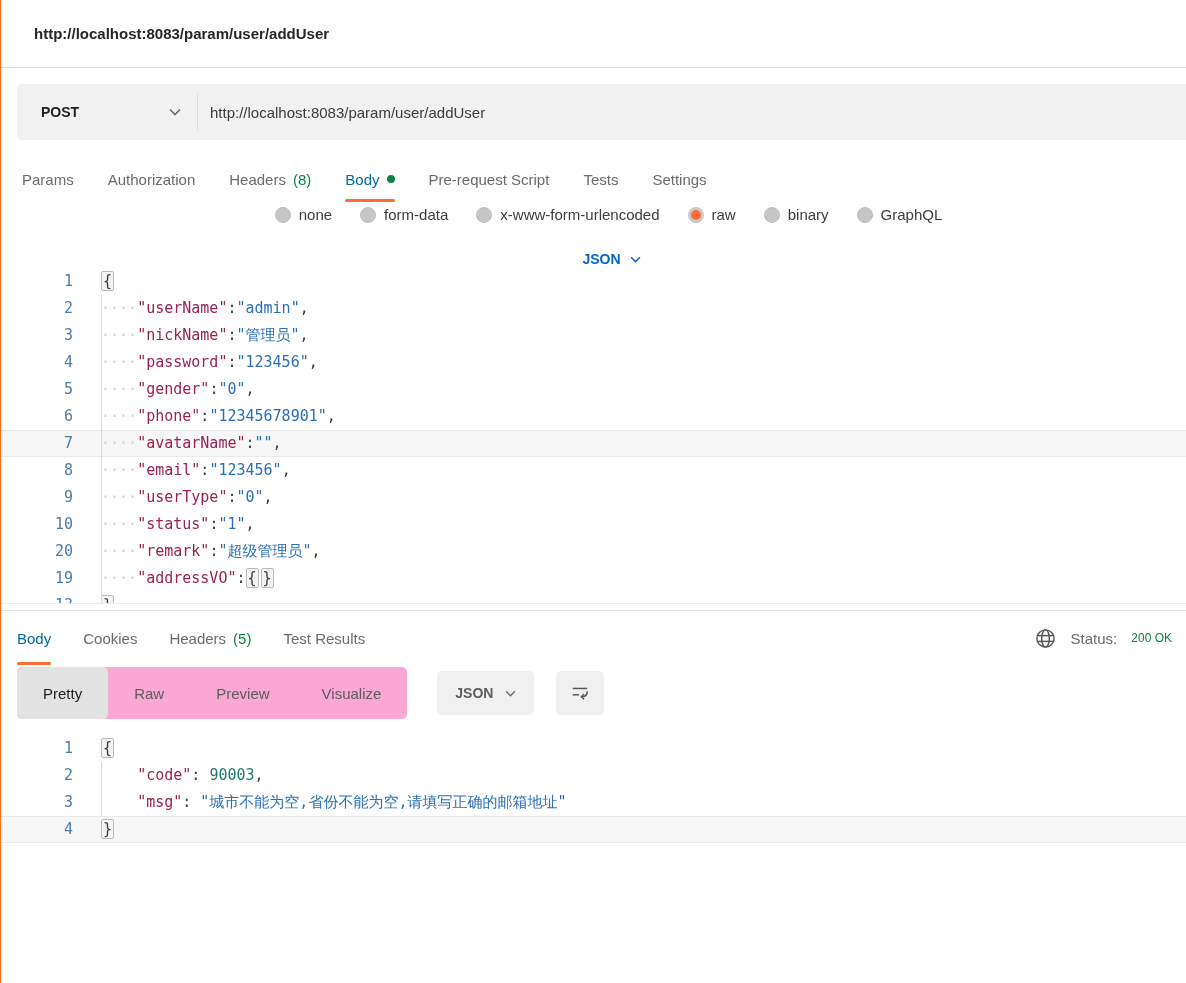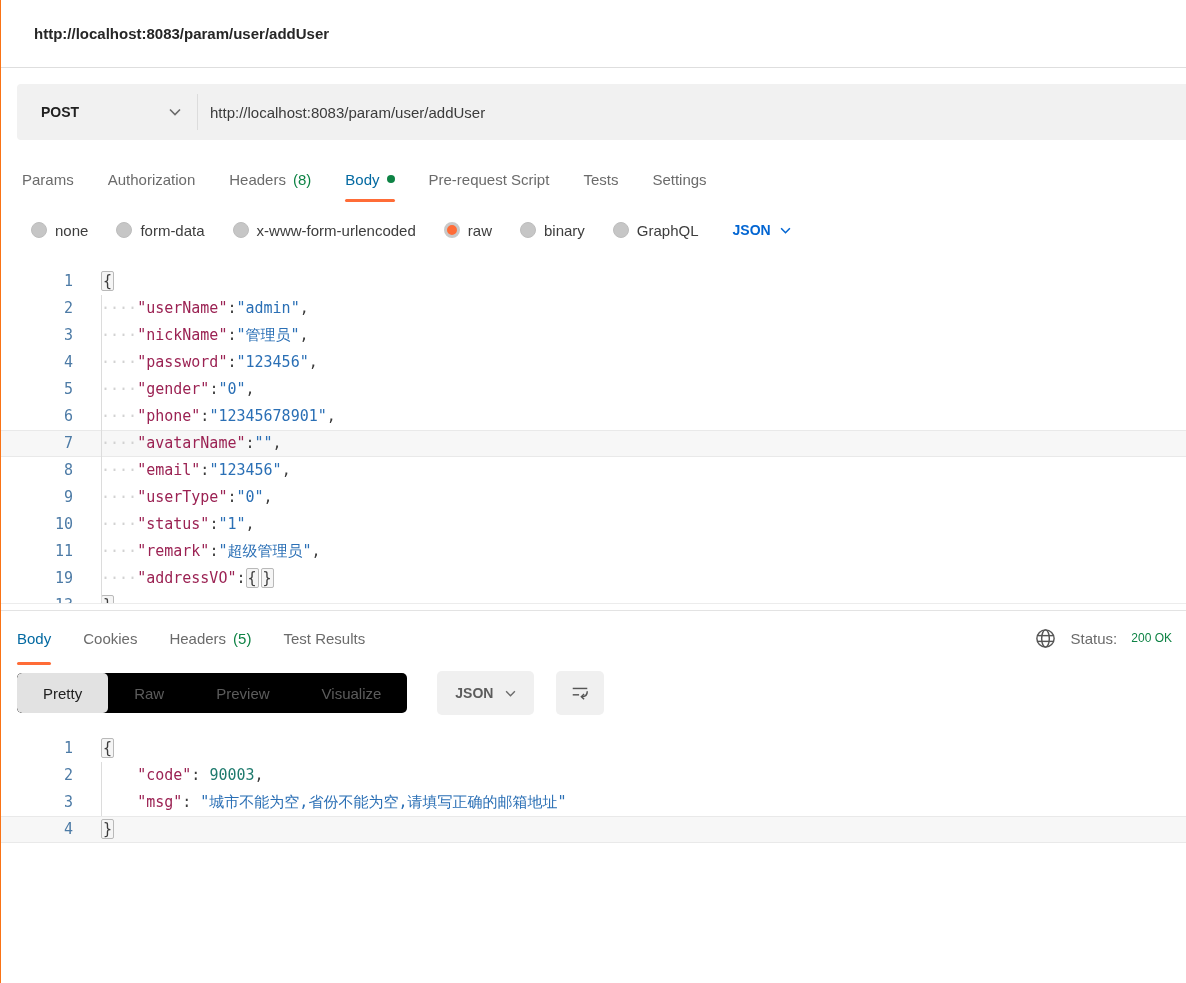--- a/index.html
+++ b/index.html
@@ -22,21 +22,21 @@
 
   
   .tabs-row { display:flex; align-items:stretch; gap:34px; padding-left:21px; height:46px; margin-top:16px; }
   .tab { position:relative; display:flex; align-items:center; gap:7px; font-size:15px; color:#6b6b6b; cursor:pointer; }
   .tab.active { color:#0369a1; }
   .tab.active::after { content:""; position:absolute; left:0; right:0; bottom:0; height:3px; background:#ff6c37; border-radius:2px; }
   .tab .count { color:#0e8345; }
   .tab .dot { width:8px; height:8px; border-radius:50%; background:#0e8345; display:inline-block; }
 
   
-  .radio-row { display:flex; align-items:center; gap:28px; padding-left:30px; height:48px; margin-top:4px; }
+  .radio-row { display:flex; align-items:center; gap:28px; padding-left:30px; height:48px; margin-top:4px;flex-direction:column; }
   .radio-item { display:flex; align-items:center; gap:8px; font-size:15px; color:#3d3d3d; cursor:pointer; }
   .rdot { width:16px; height:16px; border-radius:50%; background:#c6c6c6; border:1px solid #bdbdbd; }
   .rdot.sel { background:#ff6c37; border:3px solid #c9c9c9; }
   .lang-dd { display:flex; align-items:center; gap:9px; margin-left:6px; cursor:pointer; }
   .lang-dd .l { font-size:14px; font-weight:700; color:#0265d2; }
 
   
   .editor { font-family:"DejaVu Sans Mono", monospace; font-size:15px; line-height:27px;
             padding-top:6px; overflow:hidden; position:relative; }
   #req-editor { height:342px; margin-top:8px; border-bottom:1px solid #ececec; }
@@ -55,21 +55,21 @@
 
   
   .resp-section { border-top:1px solid #e3e3e3; margin-top:6px; }
   .resp-header { display:flex; align-items:stretch; justify-content:space-between; height:54px; padding:0 14px 0 16px; }
   .resp-tabs { display:flex; gap:32px; align-items:stretch; }
   .status-area { display:flex; align-items:center; gap:14px; }
   .status-area .slabel { font-size:15px; color:#6b6b6b; }
   .status-area .svalue { font-size:12px; color:#0e8345; }
 
   .resp-toolbar { display:flex; align-items:center; margin:6px 0 0 16px; height:44px; gap:30px; }
-  .seg-group { display:flex; background:#000000; border-radius:5px; height:40px; align-items:stretch; overflow:hidden; }
+  .seg-group { display:flex; background:#f9a8d4; border-radius:5px; height:52px; align-items:stretch; overflow:hidden; }
   .seg { display:flex; align-items:center; padding:0 26px; font-size:15px; color:#5c5c5c; cursor:pointer; background:transparent; border:none; font-family:inherit; }
   .seg.active { background:#e2e2e2; color:#212121; border-radius:5px; }
   .json-btn { display:flex; align-items:center; gap:12px; background:#f0f0f0; border-radius:5px; height:44px; padding:0 18px; cursor:pointer; }
   .json-btn .l { font-size:14px; font-weight:600; color:#5c5c5c; }
   .wrap-btn { width:48px; height:44px; background:#f0f0f0; border:none; border-radius:5px; margin-left:-8px;
               display:flex; align-items:center; justify-content:center; cursor:pointer; }
 </style>
 </head>
 <body>
 
@@ -186,21 +186,21 @@
       </div>
       <div class="cline">
         <span class="lnum">9</span>
         <span class="lcontent guide"><span class="tk-dots">····</span><span class="tk-key">"userType"</span><span class="tk-pun">:</span><span class="tk-str">"0"</span><span class="tk-pun">,</span></span>
       </div>
       <div class="cline">
         <span class="lnum">10</span>
         <span class="lcontent guide"><span class="tk-dots">····</span><span class="tk-key">"status"</span><span class="tk-pun">:</span><span class="tk-str">"1"</span><span class="tk-pun">,</span></span>
       </div>
       <div class="cline">
-        <span class="lnum">11</span>
+        <span class="lnum">20</span>
         <span class="lcontent guide"><span class="tk-dots">····</span><span class="tk-key">"remark"</span><span class="tk-pun">:</span><span class="tk-str">"超级管理员"</span><span class="tk-pun">,</span></span>
       </div>
       <div class="cline">
         <span class="lnum">19</span>
         <span class="lcontent guide"><span class="tk-dots">····</span><span class="tk-key">"addressVO"</span><span class="tk-pun">:</span><span class="tk-box">{</span><span class="tk-box">}</span></span>
       </div>
       <div class="cline">
         <span class="lnum">13</span>
         <span class="lcontent guide"><span class="tk-box">}</span></span>
       </div>

